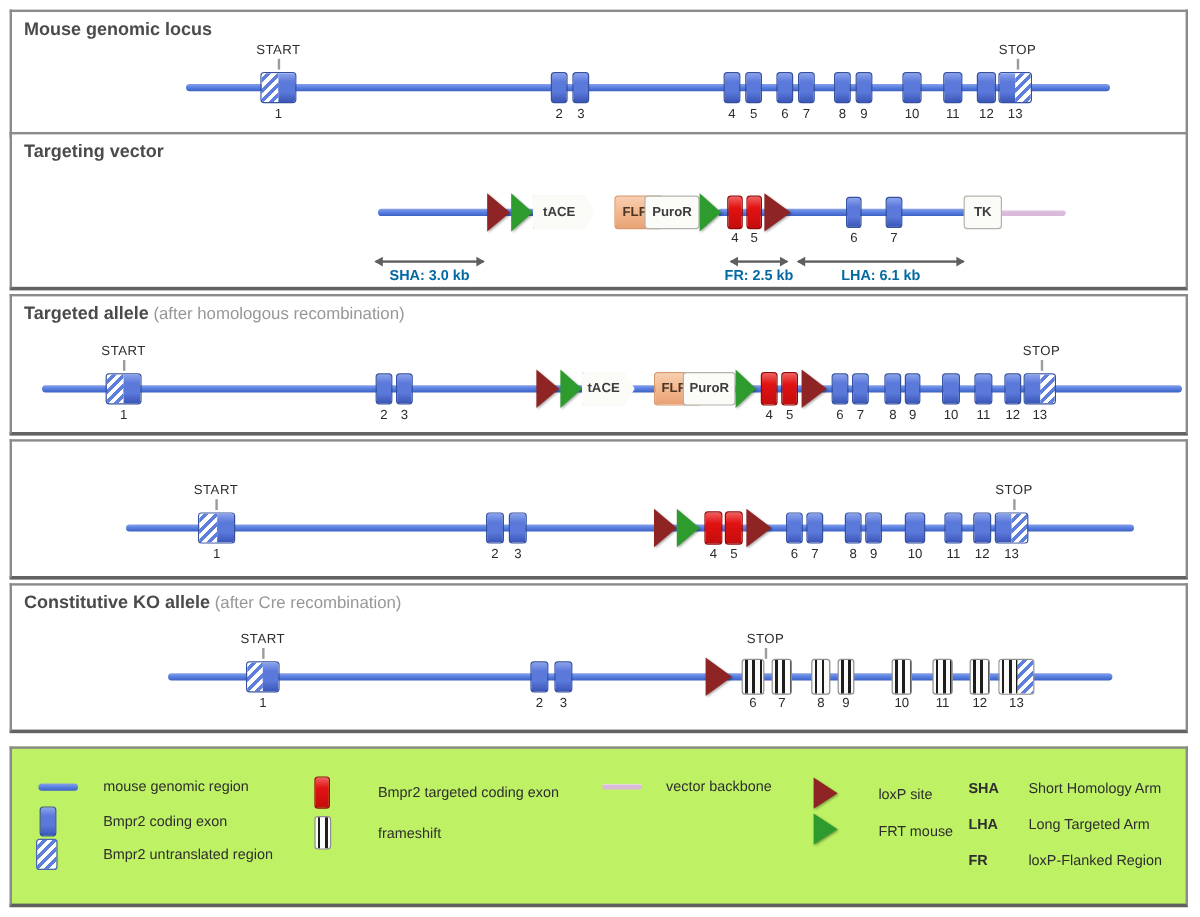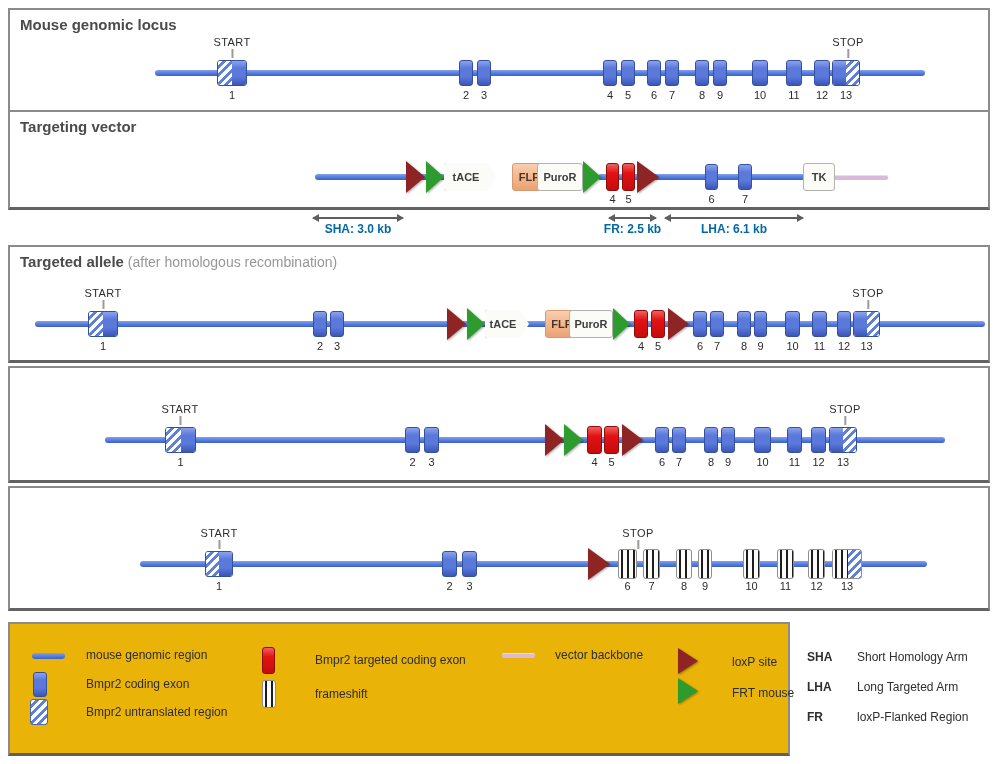--- a/index.html
+++ b/index.html
@@ -47,21 +47,21 @@
   .marker-tick{width:2px;height:9px;background:#9b9b9b;margin-top:1px;}
   .num-label{position:absolute;transform:translateX(-50%);font-size:11px;color:#2b2b2b;white-space:nowrap;}
   .measure-line{position:absolute;border-top:2px solid #5f5f5f;}
   .measure-line::before{content:'';position:absolute;left:-1px;top:-5px;width:0;height:0;
      border:4px solid transparent;border-left:0;border-right:7px solid #5f5f5f;}
   .measure-line::after{content:'';position:absolute;right:-1px;top:-5px;width:0;height:0;
      border:4px solid transparent;border-right:0;border-left:7px solid #5f5f5f;}
   .measure-label{position:absolute;transform:translateX(-50%);font-size:12px;font-weight:bold;
      color:#0369a1;white-space:nowrap;}
   
-  .legend{position:absolute;left:8px;top:622px;width:782px;height:134px;background:#eab308;box-sizing:border-box;
+  .legend{position:absolute;left:8px;top:622px;width:982px;height:134px;background:#bef264;box-sizing:border-box;
      border:2px solid #8b8b8b;border-bottom:3px solid #5f5f5f;}
   .lg-label{position:absolute;font-size:12px;color:#2e2e2e;white-space:nowrap;line-height:14px;}
   .lg-abbr{position:absolute;font-size:12px;font-weight:bold;color:#2e2e2e;white-space:nowrap;line-height:14px;}
   .sw{position:absolute;box-sizing:border-box;}
   .sw-line{border-radius:3px;background:linear-gradient(180deg,#87a0ea 0%,#5b82e2 45%,#3c60c4 100%);}
   .sw-exon{border:1px solid #34509f;border-radius:3px;
      background:linear-gradient(180deg,#8ba3ec 0%,#5b79da 30%,#5b79da 65%,#3a56b8 100%);}
   .sw-utr{border:1px solid #4a66b5;border-radius:3px;
      background:repeating-linear-gradient(135deg,#ffffff 0 3px,#5f7fdc 3px 6px);}
   .sw-red{border:1px solid #920b0b;border-radius:3px;
@@ -112,21 +112,21 @@
         <div class="exon-utr" style="position: absolute; left: 822px; top: 50px; width: 28px; height: 26px;">
           <div class="utr-half solid"></div>
           <div class="utr-half hatch"></div>
         </div>
         <div class="num-label" style="left: 836px; top: 79px;">13</div>
         <div class="marker" style="position: absolute; left: 838px; top: 26px;">
           <div class="marker-text" style="position: static;">STOP</div>
           <div class="marker-tick" style="position: static;"></div>
         </div>
       </div>
-      <div class="panel" style="position: absolute; left: 8px; top: 110px; height: 100px;">
+      <div class="panel" style="position: absolute; left: 8px; top: 110px; height: 132px;">
         <div class="panel-title"><span class="t-main">Targeting vector</span></div>
         <div class="gene-line" style="position: absolute; left: 305px; top: 62px; width: 131px; height: 6px;"></div>
         <div class="gene-line" style="position: absolute; left: 588px; top: 62px; width: 207px; height: 6px;"></div>
         <div class="backbone-line" style="position: absolute; left: 823px; top: 63px; width: 55px; height: 5px;"></div>
         <div class="tri tri-loxp" style="position: absolute; left: 396px; top: 49px; border-left-width: 19px;"></div>
         <div class="tri tri-frt" style="position: absolute; left: 416px; top: 49px; border-left-width: 18px;"></div>
         <div class="cassette arrow" style="position: absolute; left: 434px; top: 51px; width: 52px; height: 28px;">tACE</div>
         <div class="cassette peach" style="position: absolute; left: 486px; top: 51px; width: 41px; height: 28px;">FLPo</div>
         <div class="cassette " style="position: absolute; left: 527px; top: 51px; width: 46px; height: 28px;">PuroR</div>
         <div class="tri tri-frt" style="position: absolute; left: 573px; top: 49px; border-left-width: 18px;"></div>
@@ -238,20 +238,21 @@
           <div class="utr-half solid"></div>
           <div class="utr-half hatch"></div>
         </div>
         <div class="num-label" style="left: 833px; top: 88px;">13</div>
         <div class="marker" style="position: absolute; left: 835px; top: 35px;">
           <div class="marker-text" style="position: static;">STOP</div>
           <div class="marker-tick" style="position: static;"></div>
         </div>
       </div>
       <div class="panel" style="position: absolute; left: 8px; top: 486px; height: 125px;">
+        <div class="panel-title"><span class="t-main">Constitutive KO allele</span><span class="t-sub"> (after Cre recombination)</span></div>
         <div class="gene-line" style="position: absolute; left: 130px; top: 73px; width: 787px; height: 6px;"></div>
         <div class="exon-utr" style="position: absolute; left: 195px; top: 63px; width: 28px; height: 26px;">
           <div class="utr-half hatch"></div>
           <div class="utr-half solid"></div>
         </div>
         <div class="num-label" style="left: 209px; top: 92px;">1</div>
         <div class="marker" style="position: absolute; left: 209px; top: 39px;">
           <div class="marker-text" style="position: static;">START</div>
           <div class="marker-tick" style="position: static;"></div>
         </div>

